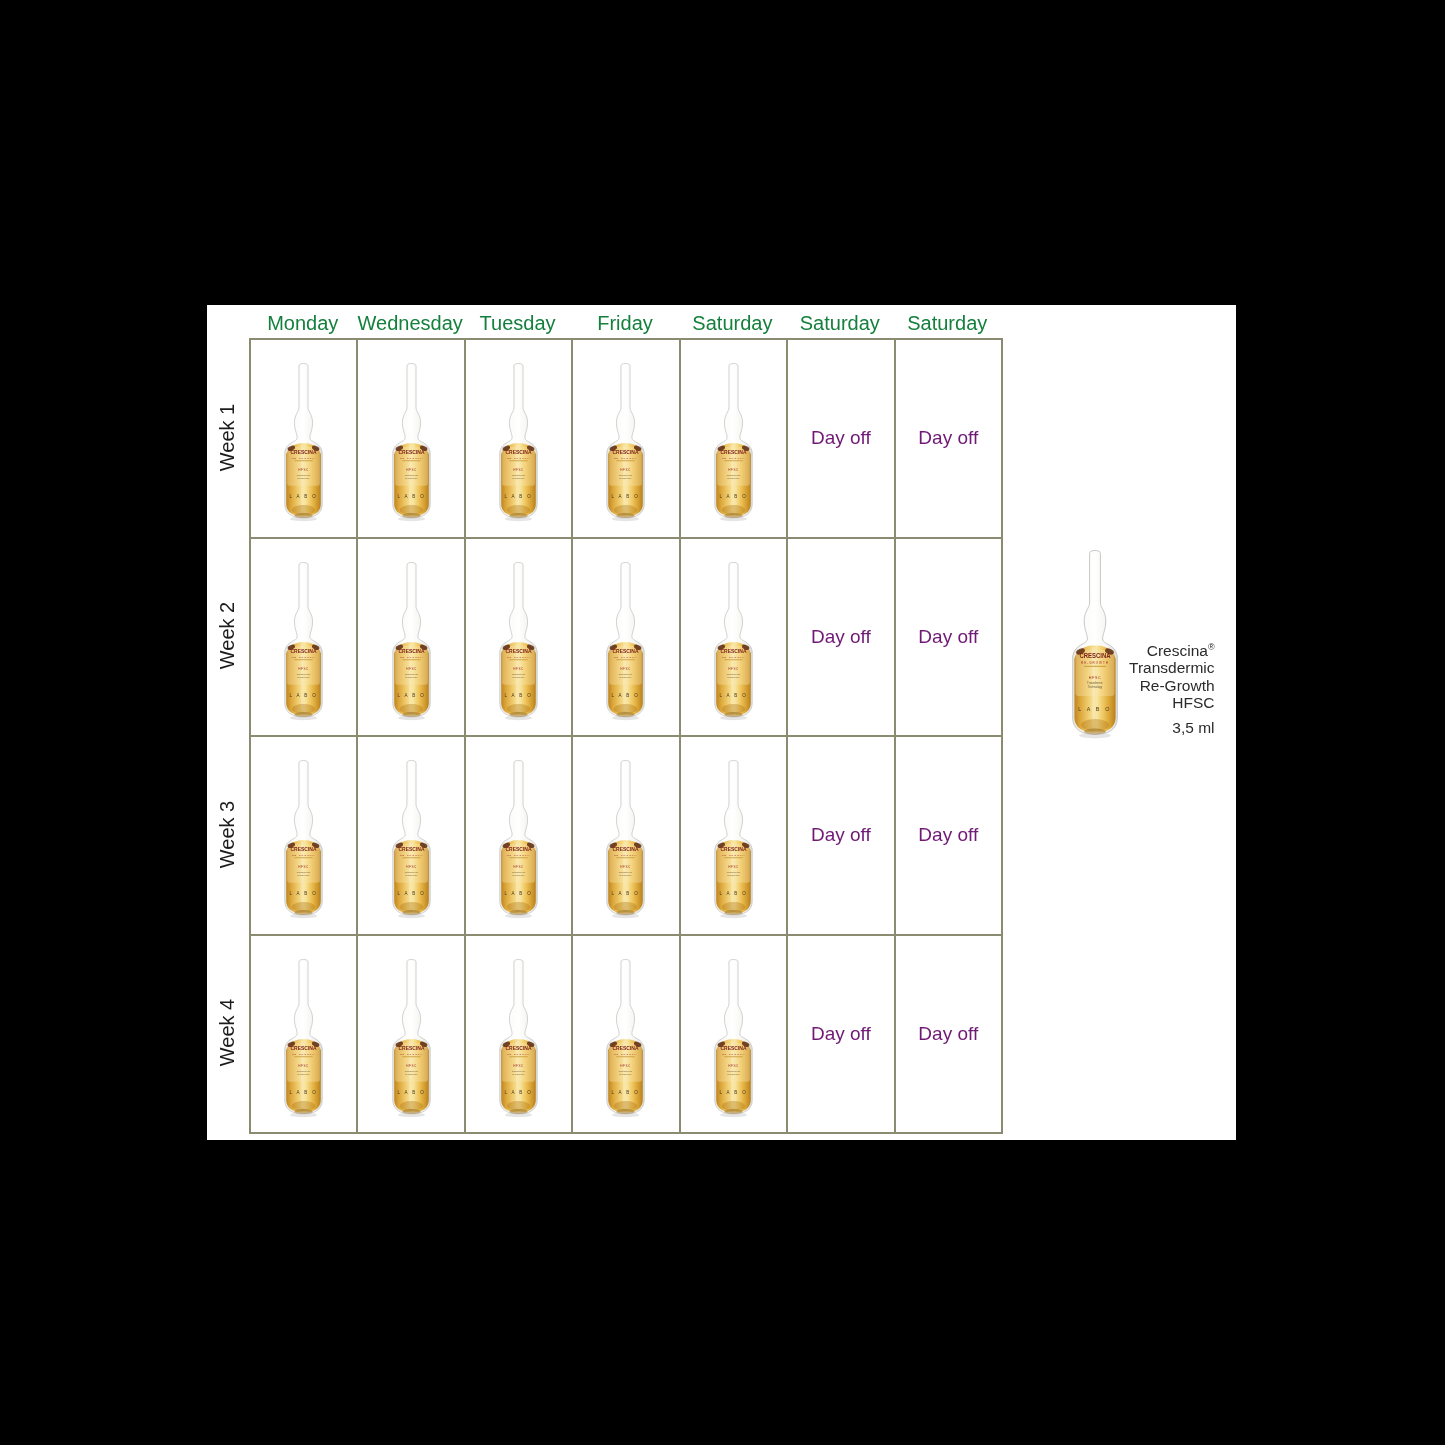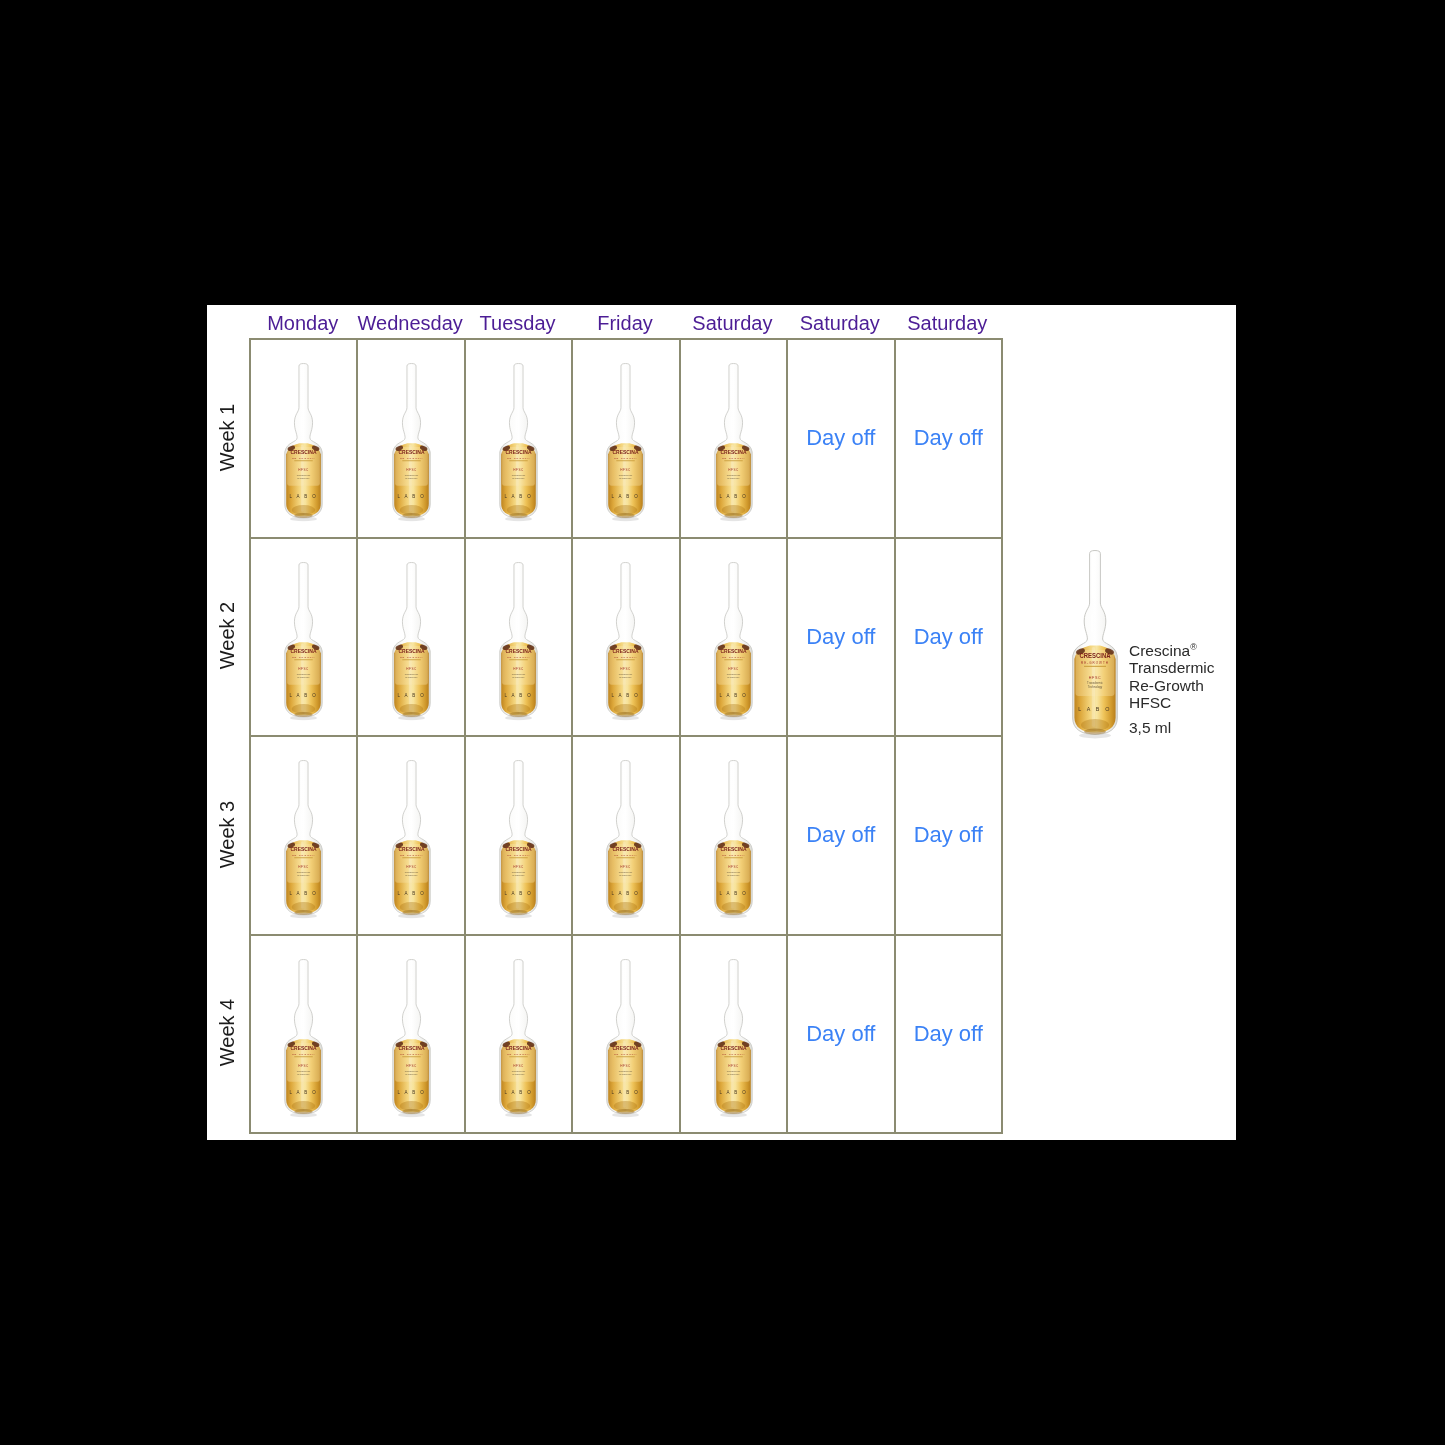--- a/index.html
+++ b/index.html
@@ -3,38 +3,38 @@
 <meta charset="utf-8">
 <style>
   html,body{margin:0;padding:0;background:#000;}
   .stage{position:relative;width:1445px;height:1445px;background:#000;overflow:hidden;
          font-family:"Liberation Sans",sans-serif;}
   .content{position:absolute;left:207px;top:305px;width:1029px;height:835px;background:#fff;}
 
   
   .day-headers{position:absolute;left:42px;top:4px;width:752px;height:28px;display:flex;}
   .day-headers .dh{flex:1;display:flex;align-items:center;justify-content:center;
-                   font-size:20px;color:#4c1d95;}
+                   font-size:20px;color:#15803d;}
 
   
   .week-col{position:absolute;left:0;top:33px;width:42px;height:794px;display:flex;flex-direction:column;}
   .week-col .wk{flex:1;display:flex;align-items:center;justify-content:center;}
   .week-col .wk span{transform:rotate(-90deg);white-space:nowrap;font-size:20px;color:#1c1c1c;}
 
   
   .grid{position:absolute;left:42px;top:33px;width:752px;height:794px;display:grid;
         grid-template-columns:repeat(7,1fr);grid-template-rows:repeat(4,1fr);
         border:1px solid #8b8b71;background:#fff;}
   .cell{border:1px solid #8b8b71;display:flex;align-items:center;justify-content:center;overflow:hidden;}
   .cell .amp{width:47px;height:160px;margin-top:8px;}
-  .cell.dayoff span{font-size:22px;color:#3b82f6;}
+  .cell.dayoff span{font-size:19px;color:#701a75;}
 
   
   .legend-amp{position:absolute;left:860px;top:244px;width:56px;height:190px;}
-  .legend-text{position:absolute;left:922px;top:334px;font-size:15.5px;line-height:17.3px;color:#2b2b2b;}
+  .legend-text{position:absolute;left:922px;top:334px;font-size:15.5px;line-height:17.3px;color:#2b2b2b;text-align:right;}
   .legend-text sup{font-size:9px;}
   .legend-text .vol{margin-top:8px;}
 
   
   .defs{position:absolute;width:0;height:0;overflow:hidden;}
   svg text{font-family:"Liberation Sans",sans-serif;}
 </style>
 </head>
 <body>
 

